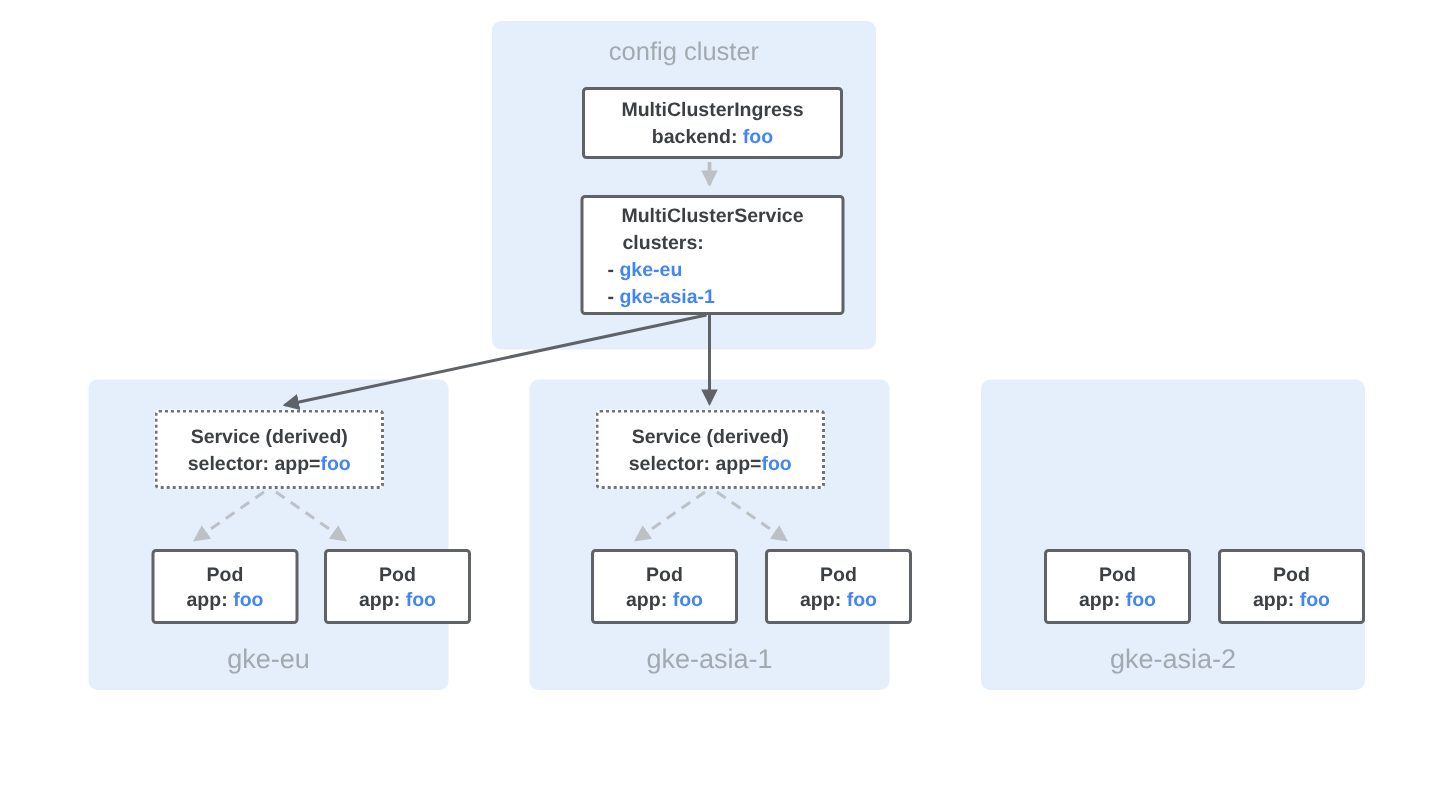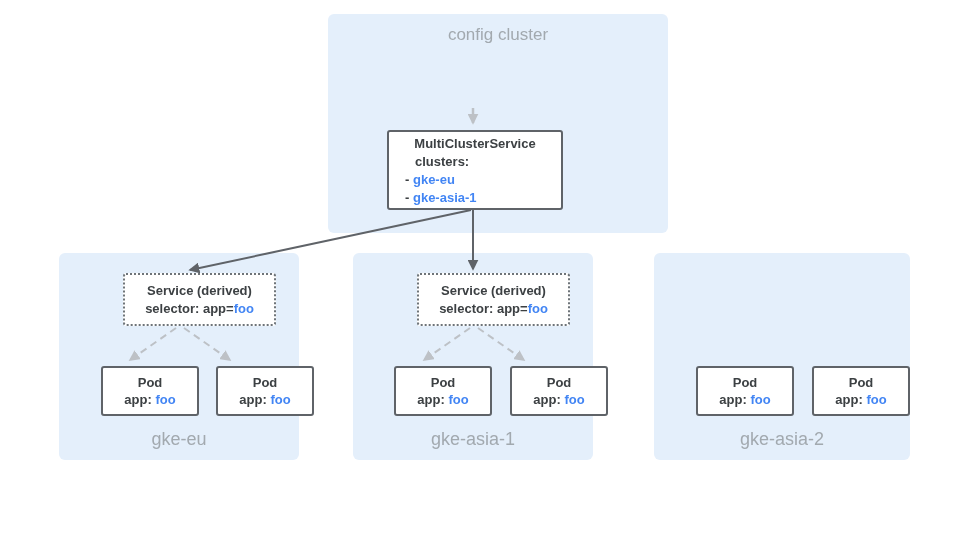--- a/index.html
+++ b/index.html
@@ -33,52 +33,57 @@
     box-sizing: border-box;
     color: #3C4043;
     font-size: 13px;
     font-weight: bold;
     line-height: 18px;
     display: flex;
     flex-direction: column;
     justify-content: center;
     text-align: center;
   }
-  .node.dotted { border: 2px dotted #6E7479; margin-left: 20px; }
+  .node.dotted { border: 2px dotted #6E7479; }
   .node.left-align { text-align: left; justify-content: flex-start; padding-top: 3px; }
   .mcs-title { text-align: center; }
   .mcs-line { padding-left: 26px; }
   .mcs-item { padding-left: 16px; }
   .blue { color: #4285F4; }
   .pod-node { line-height: 17px; margin-left: 24px; }
   .connectors {
     position: absolute;
     left: 0; top: 0;
     pointer-events: none;
   }
 </style>
 </head>
 <body>
 
 <div class="canvas">
 
-  <div class="region" style="left:328px; top:14px; width:340px; height:219px;">
+  <div class="region" style="left:328px; top:14px; width:256px; height:219px;">
     <div class="region-label" style="top:11px;">config cluster</div>
   </div>
 
   <div class="region" style="left:59px; top:253px; width:240px; height:207px;">
     <div class="region-label" style="top:176px; font-size:18px;">gke-eu</div>
   </div>
   <div class="region" style="left:353px; top:253px; width:240px; height:207px;">
     <div class="region-label" style="top:176px; font-size:18px;">gke-asia-1</div>
   </div>
   <div class="region" style="left:654px; top:253px; width:256px; height:207px;">
     <div class="region-label" style="top:176px; font-size:18px;">gke-asia-2</div>
   </div>
 
+  <div class="node" style="left:388px; top:58px; width:174px; height:48px;">
+    <div>MultiClusterIngress</div>
+    <div><span>backend:</span>
+      <span class="blue">foo</span></div>
+  </div>
 
   <div class="node left-align" style="left:387px; top:130px; width:176px; height:80px;">
     <div class="mcs-title">MultiClusterService</div>
     <div class="mcs-line">clusters:</div>
     <div class="mcs-line mcs-item"><span>-</span>
       <span class="blue">gke-eu</span></div>
     <div class="mcs-line mcs-item"><span>-</span>
       <span class="blue">gke-asia-1</span></div>
   </div>
 

